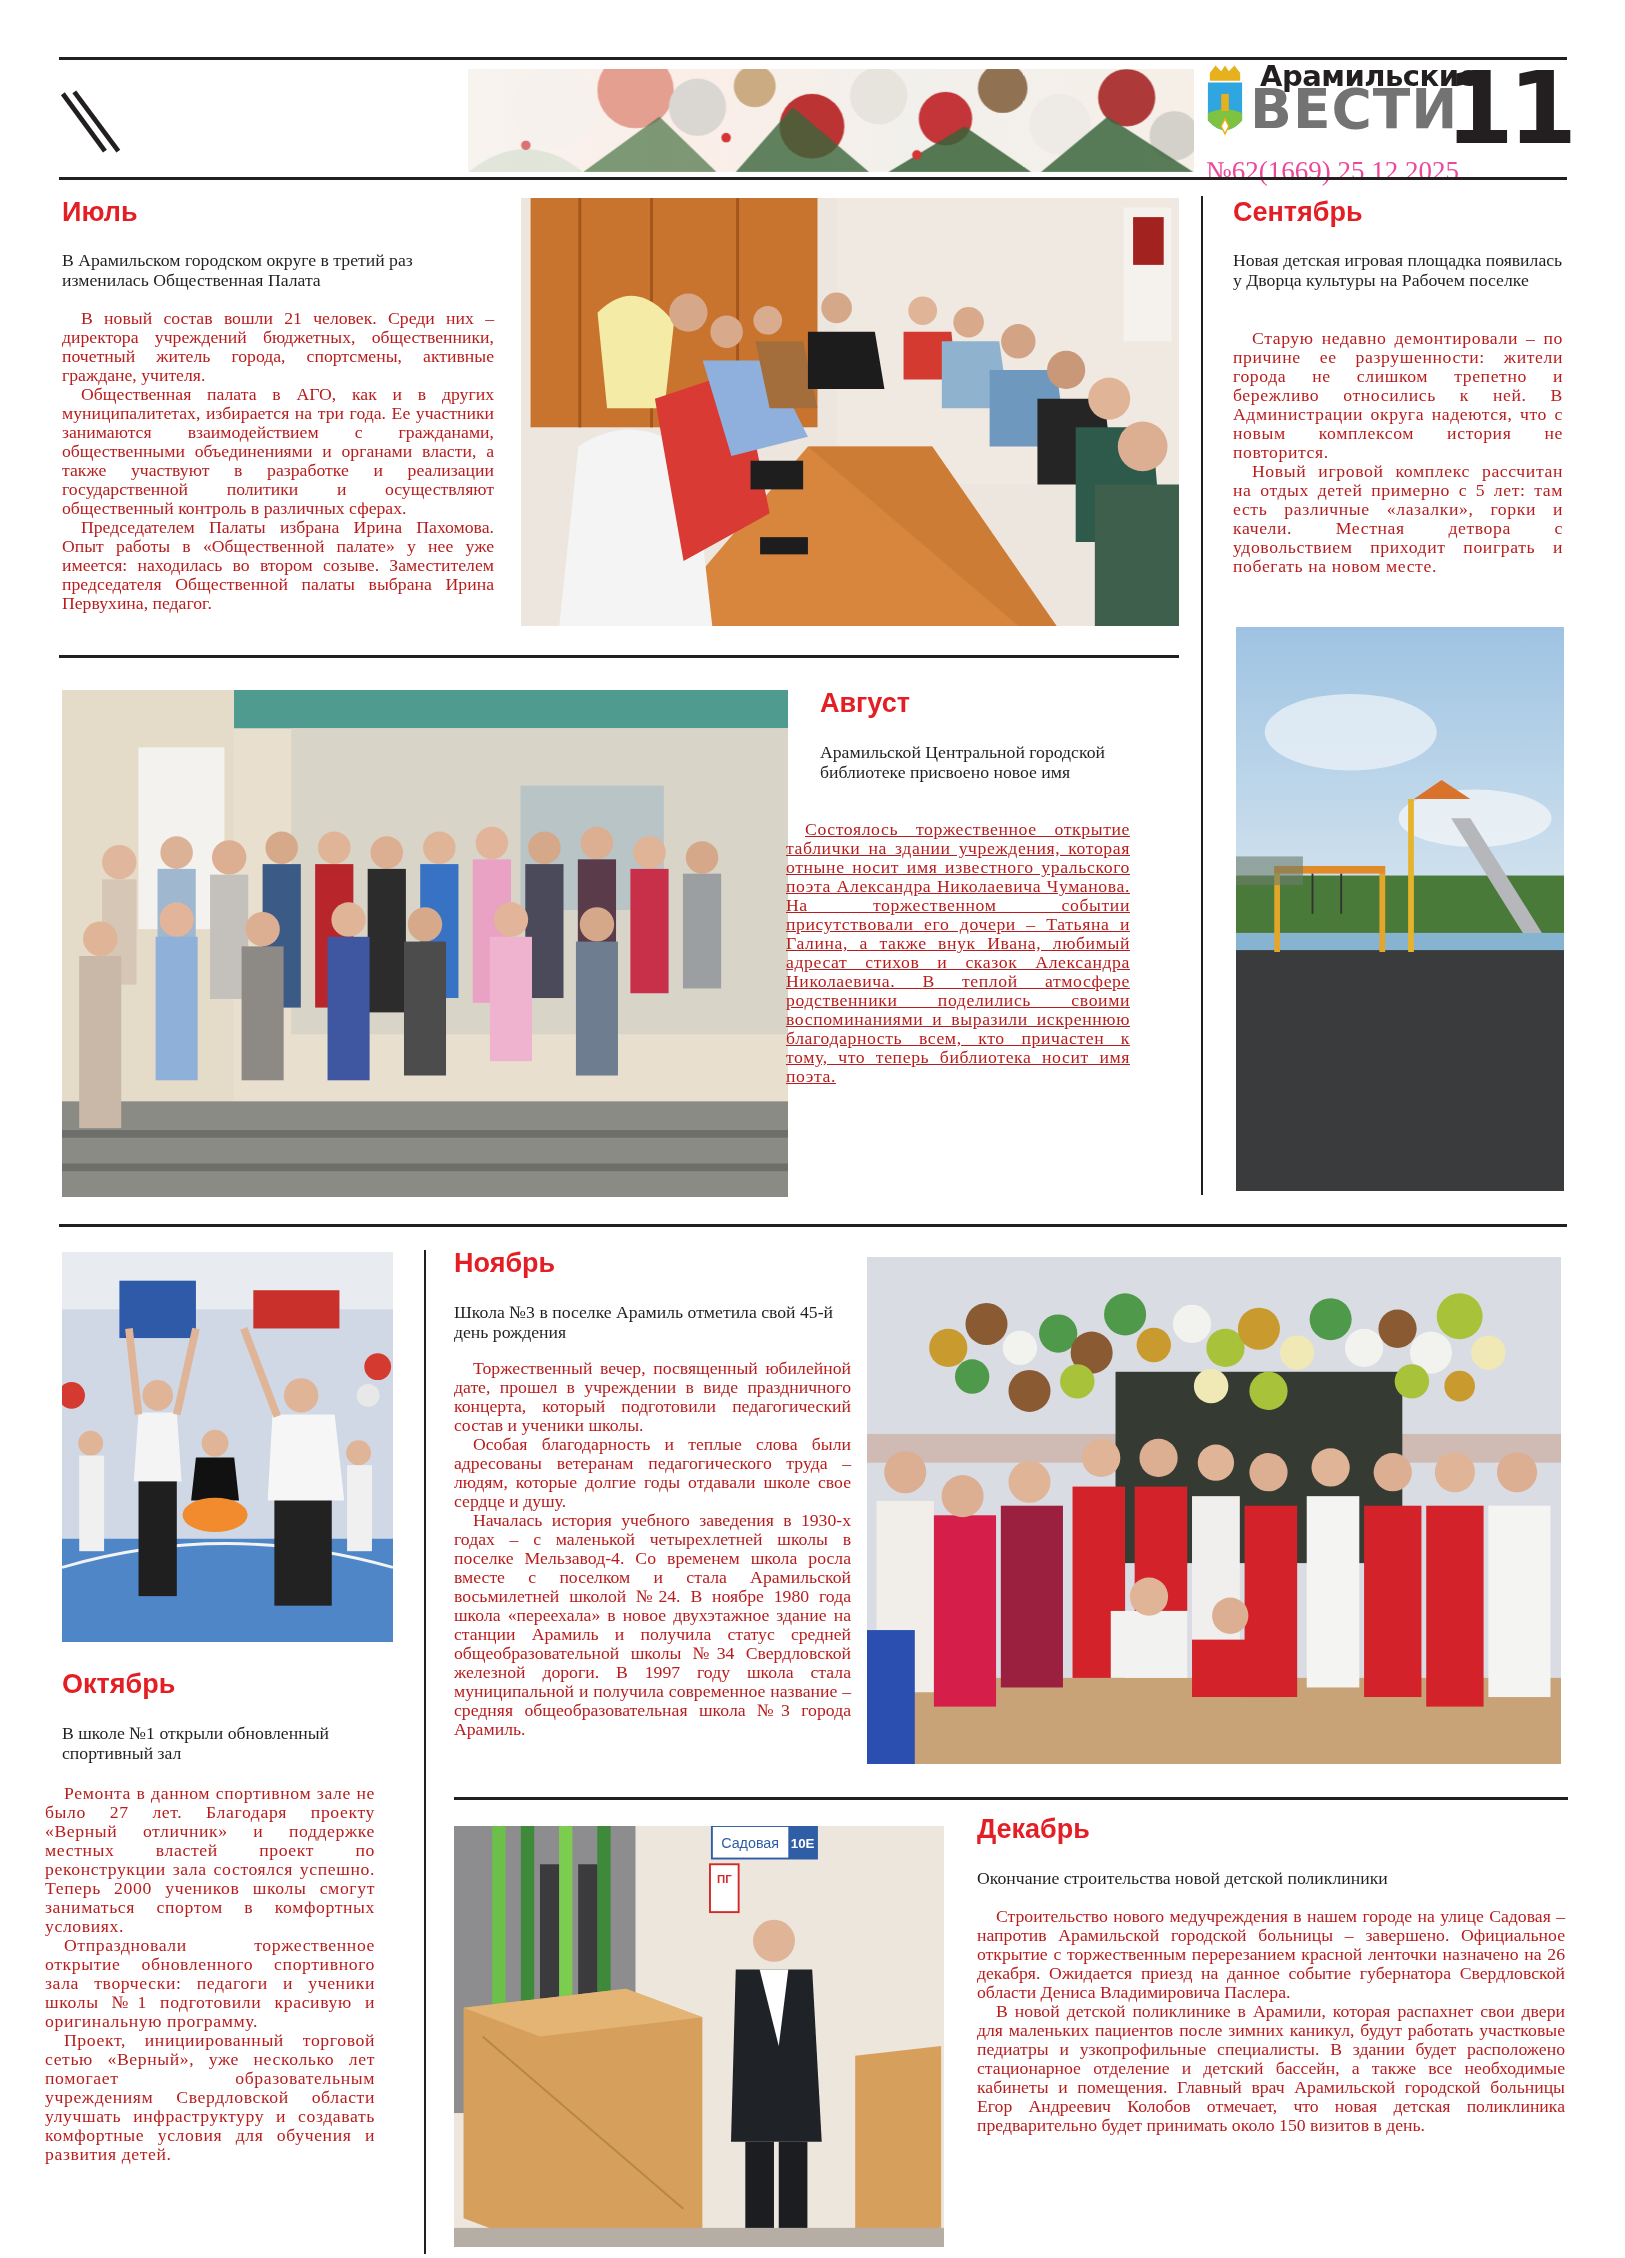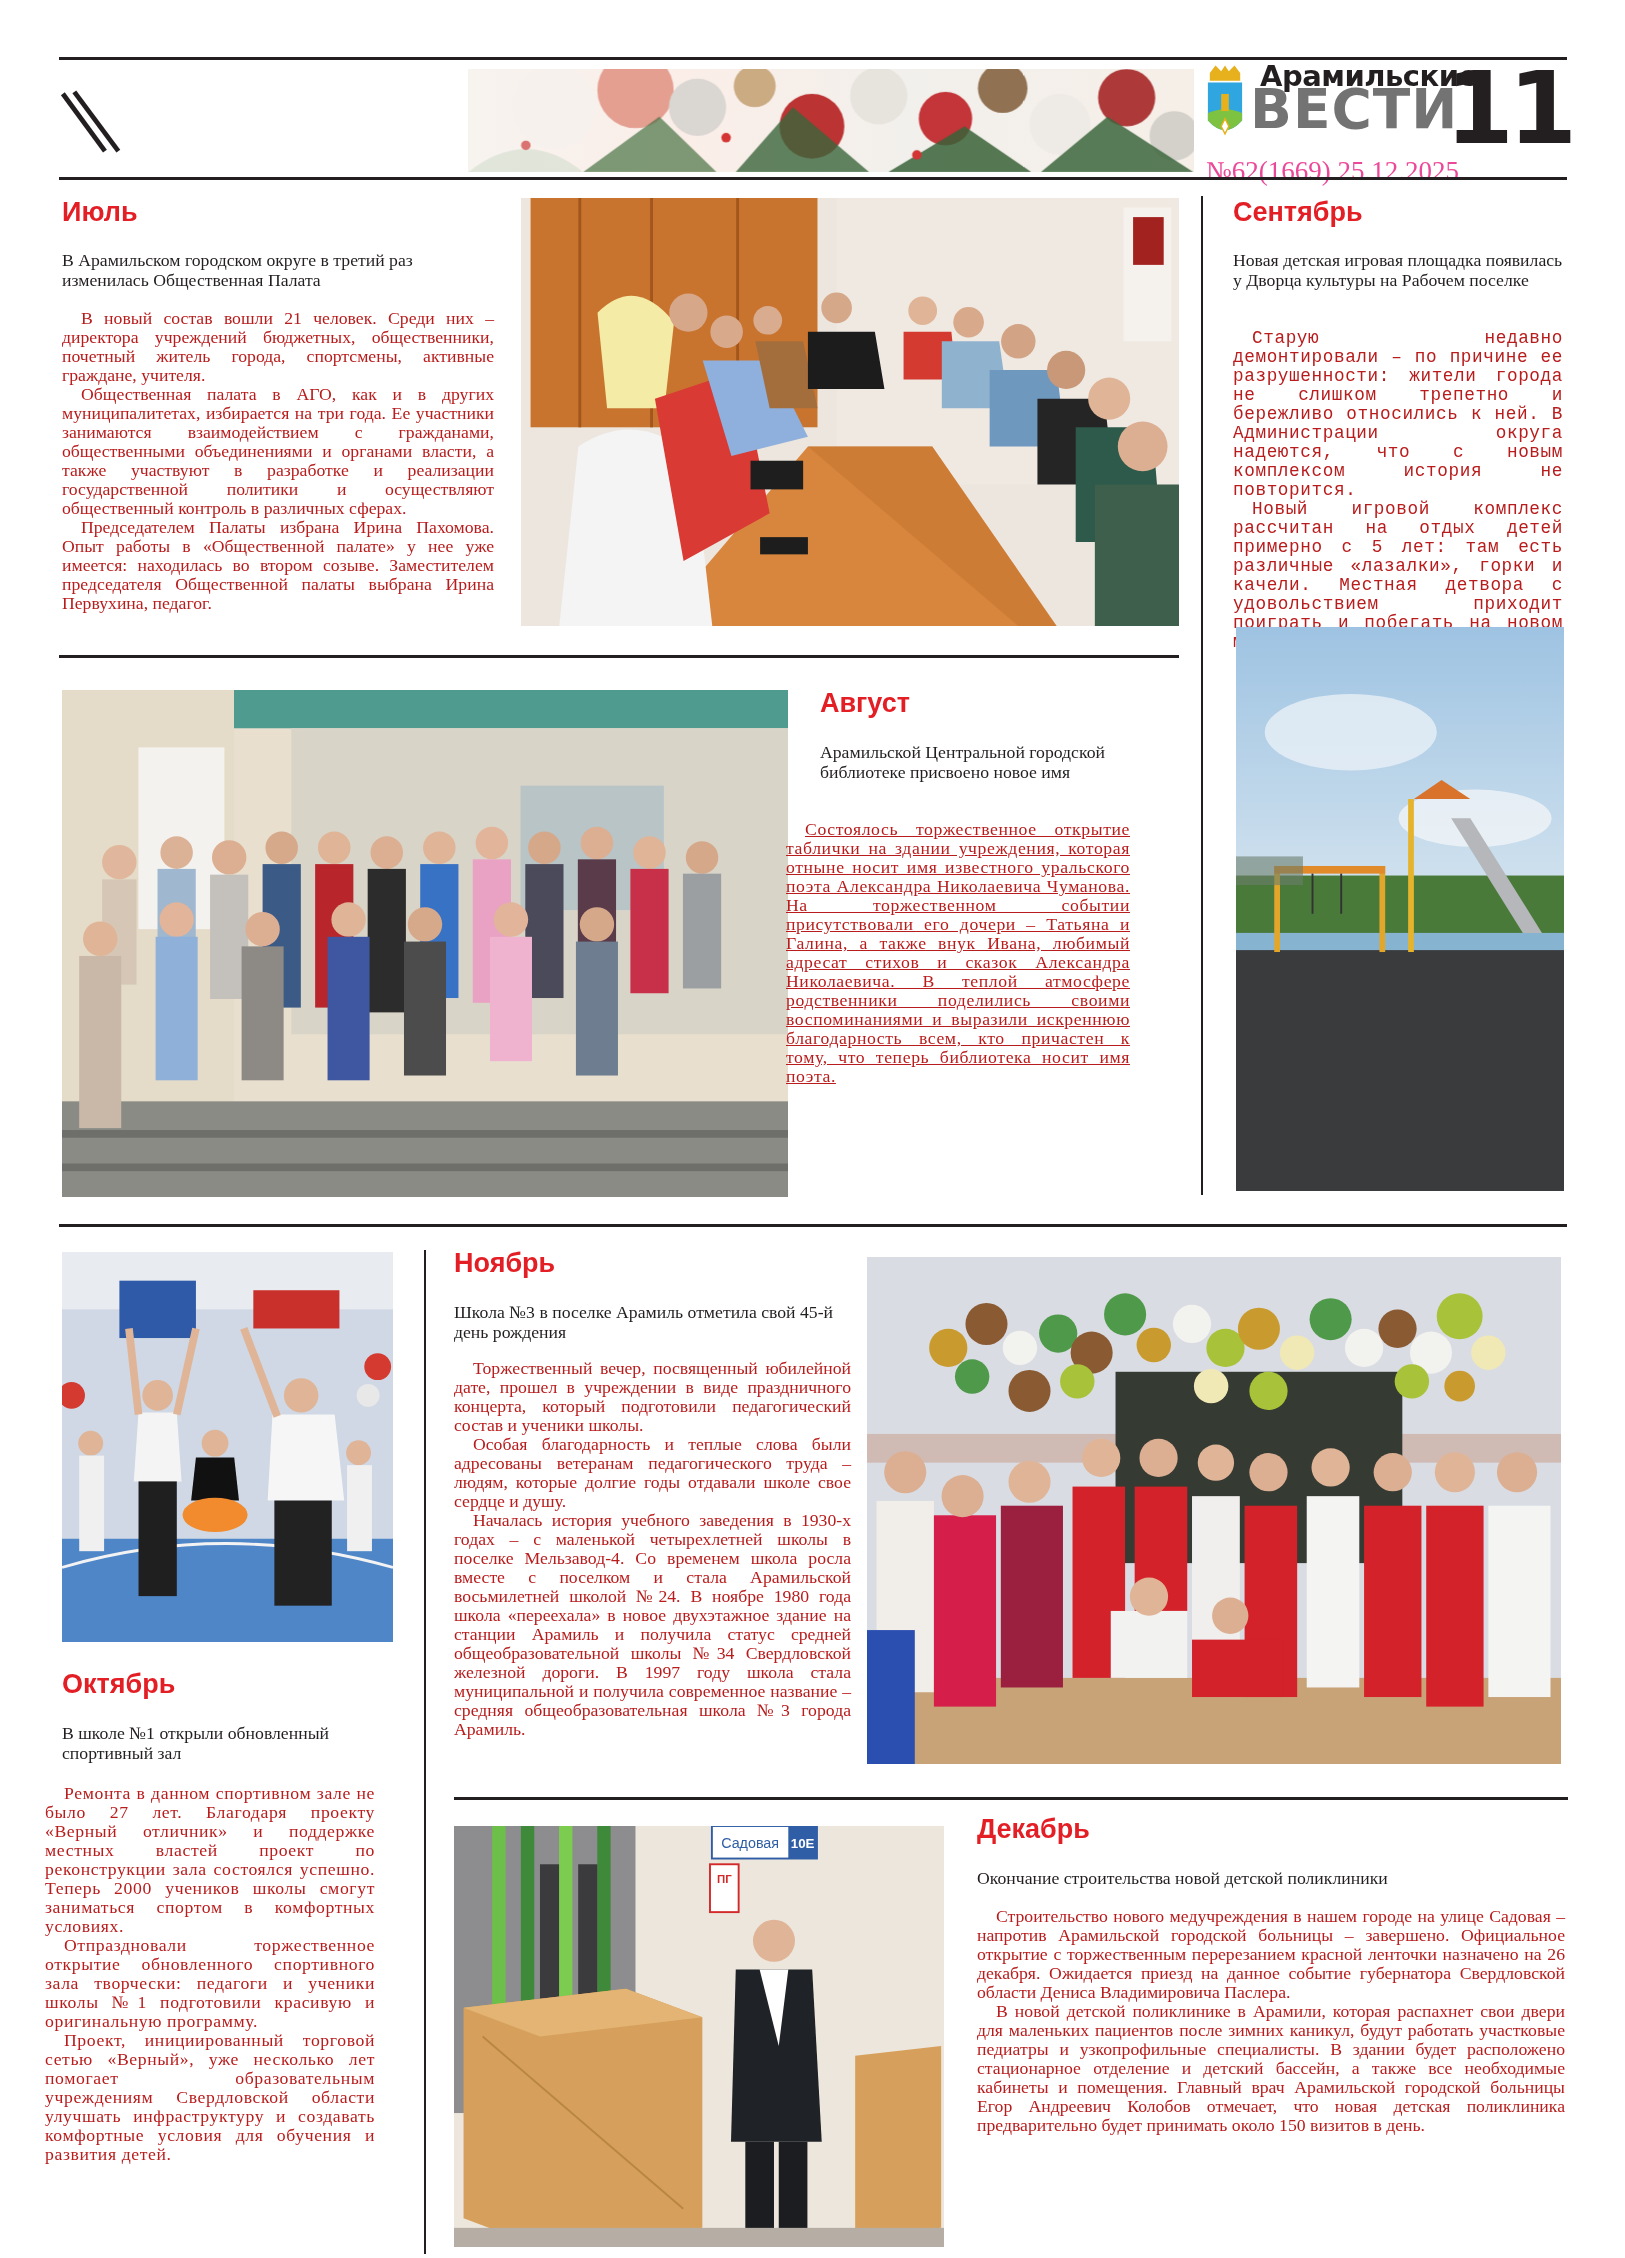--- a/index.html
+++ b/index.html
@@ -125,21 +125,21 @@
     <rect x="240" y="275" width="55" height="30" fill="#1e1e1e"></rect>
     <rect x="250" y="355" width="50" height="18" fill="#1d1d1d"></rect>
   </svg>
 </div>
 
 <div class="vrule" style="left:1201px; top:196px; height:999px;"></div>
 <div class="hrule" style="left:59px; top:655px; width:1120px;"></div>
 
 <div class="month" style="left:1233px; top:199px;">Сентябрь</div>
 <div class="headline" style="left:1233px; top:250px; width:330px;">Новая детская игровая площадка появилась у Дворца культуры на Рабочем поселке</div>
-<div class="body wide" style="left:1233px; top:329px; width:330px;font-family:Liberation Mono, monospace;">
+<div class="body wide" style="left:1233px; top:329px; width:330px;">
   <p>Старую недавно демонтировали – по причине ее разрушенности: жители города не слишком трепетно и бережливо относились к ней. В Администрации округа надеются, что с новым комплексом история не повторится.</p>
   <p>Новый игровой комплекс рассчитан на отдых детей примерно с 5 лет: там есть различные «лазалки», горки и качели. Местная детвора с удовольствием приходит поиграть и побегать на новом месте.</p>
 </div>
 <div class="photo" style="left:1236px; top:627px; width:328px; height:564px;">
   <svg width="328" height="564" viewBox="0 0 343 590" preserveAspectRatio="none">
     <defs>
       <linearGradient id="sky" x1="0" y1="0" x2="0" y2="1">
         <stop offset="0" stop-color="#9ec3e2"></stop>
           <stop offset="1" stop-color="#dbe8f1"></stop>
       </linearGradient>

